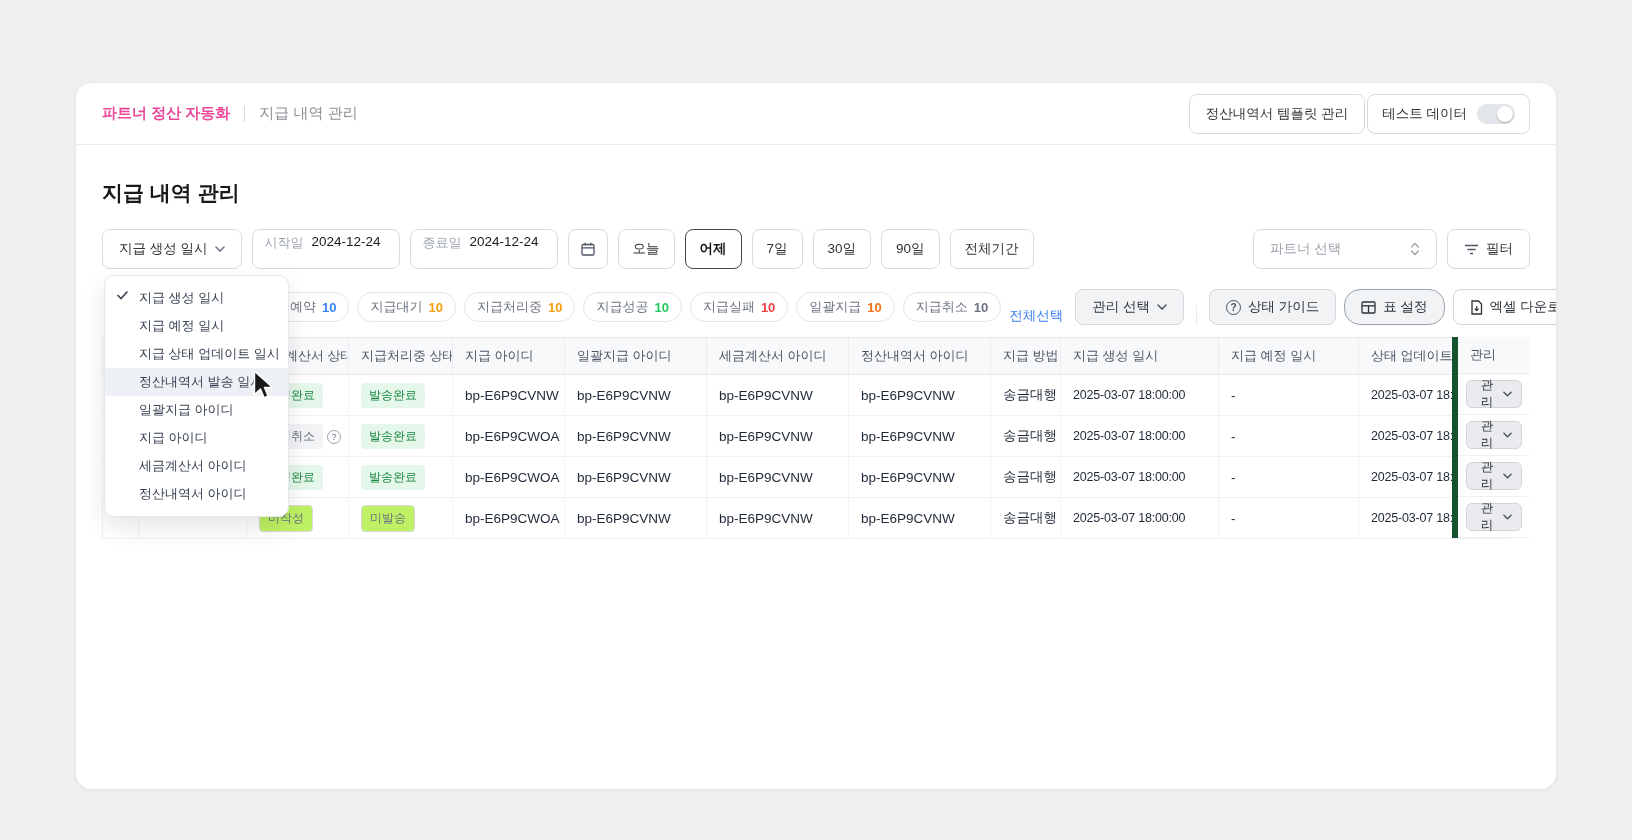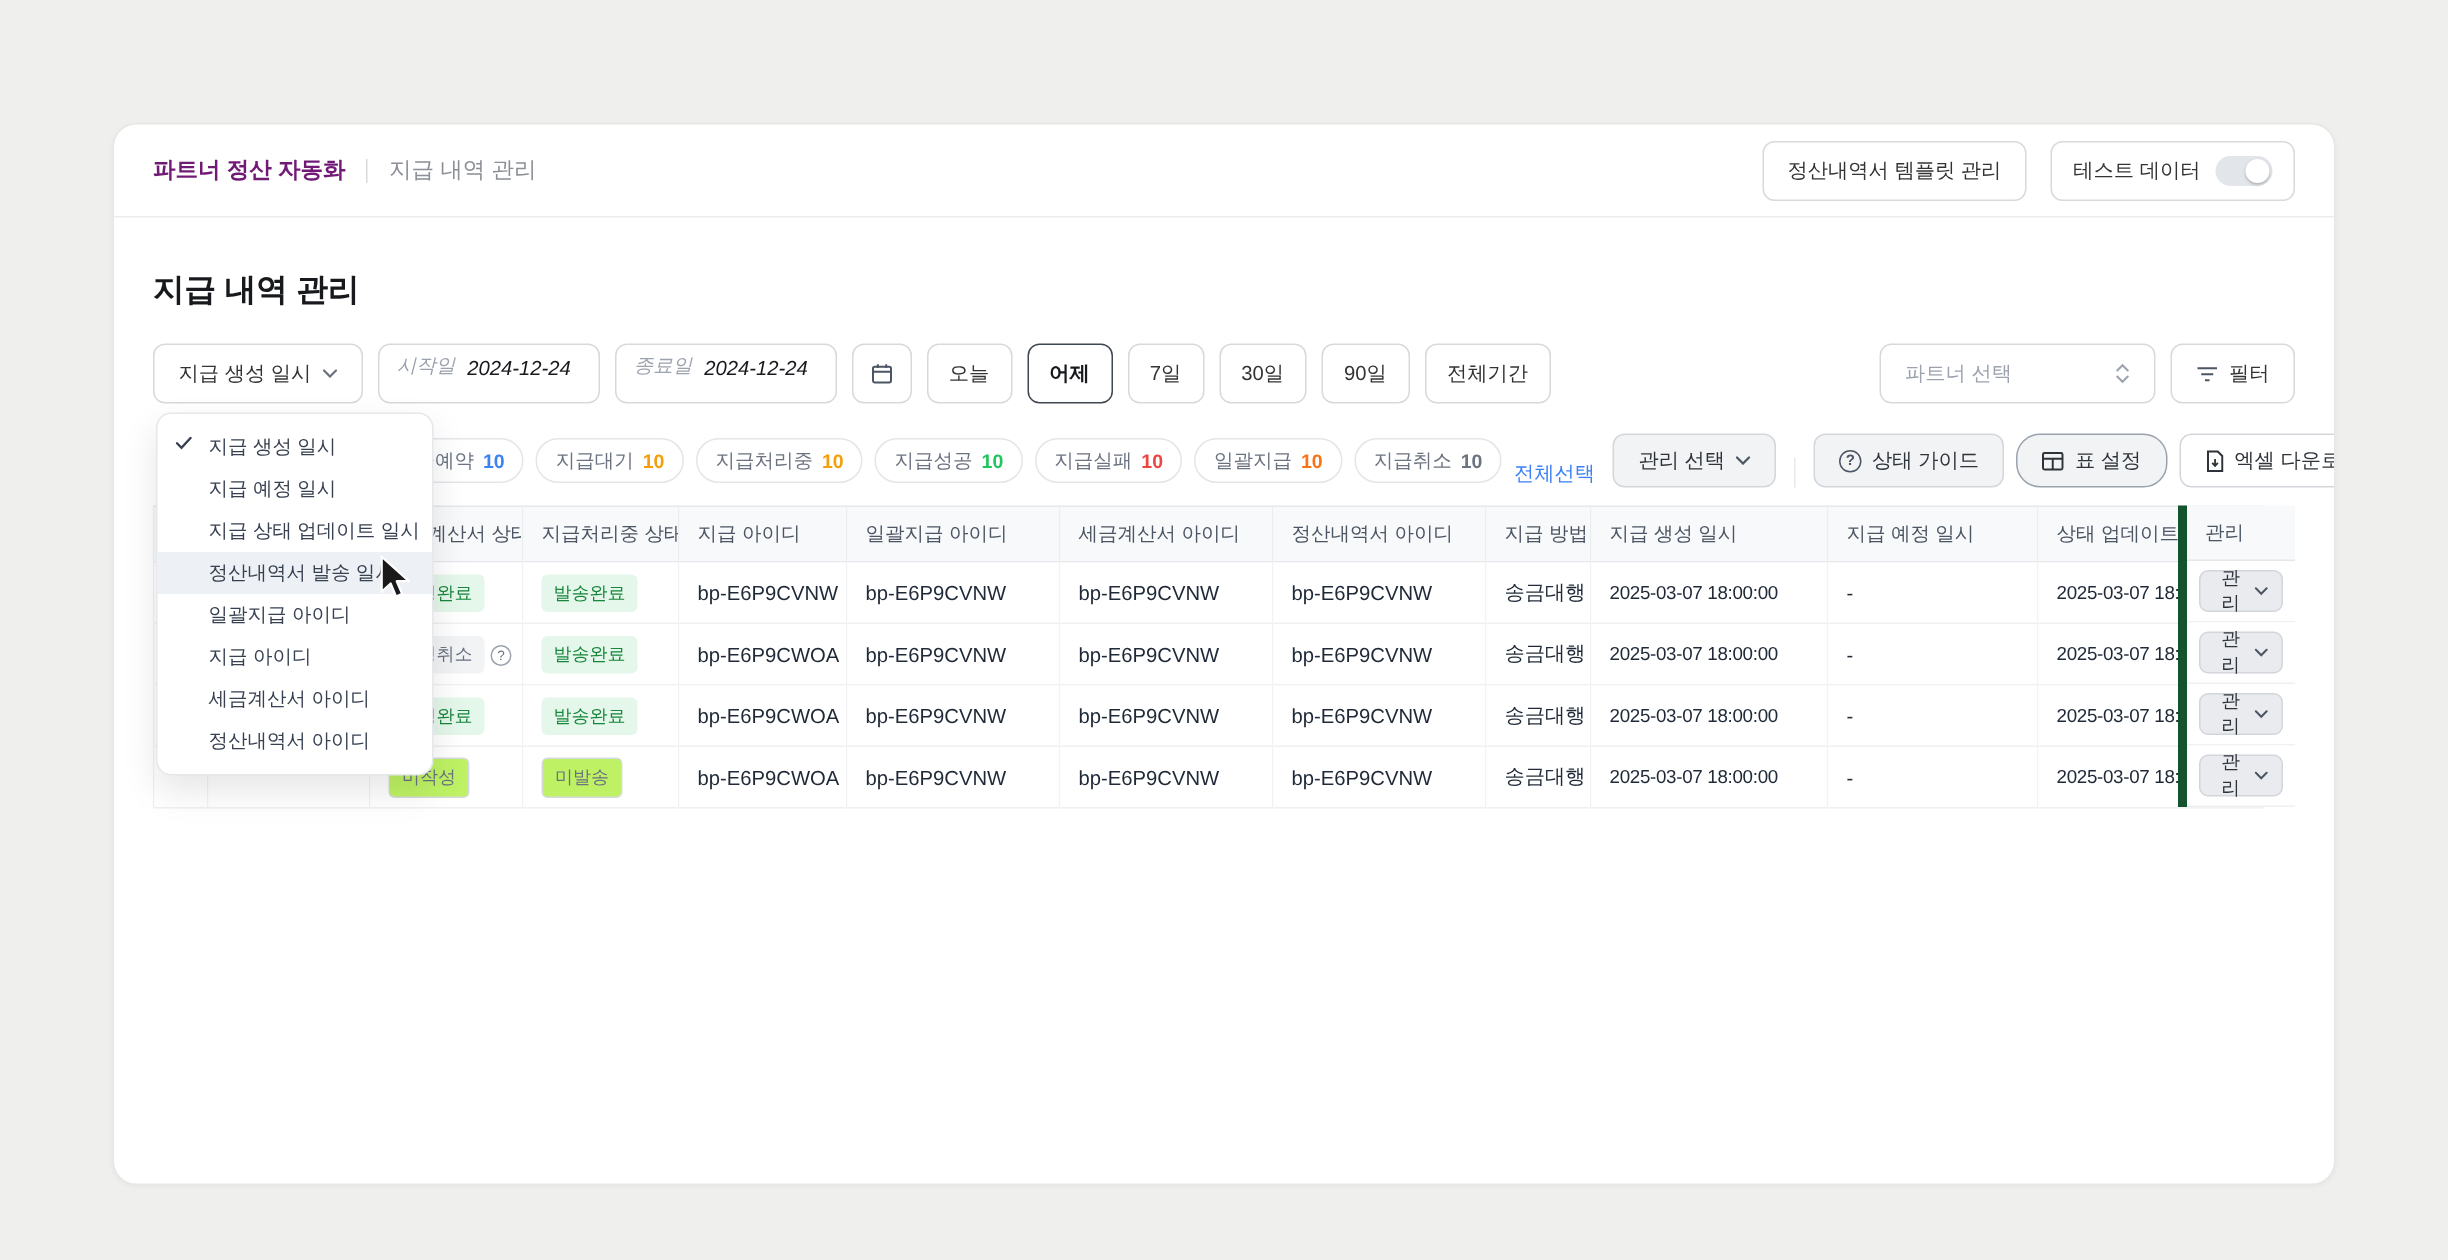--- a/index.html
+++ b/index.html
@@ -12,42 +12,42 @@
   .card {
     width:1482px; height:708px; margin:82px auto 0;
     background:#fff; border:1px solid #e7e7e5; border-radius:16px;
     box-shadow:0 1px 3px rgba(0,0,0,.04); overflow:hidden; position:relative;
   }
   
   .card-header {
     height:62px; display:flex; align-items:center; padding:0 26px;
     border-bottom:1px solid #ececec;
   }
-  .brand { font-size:15px; font-weight:700; color:#701a75; }
+  .brand { font-size:15px; font-weight:700; color:#ec4899; }
   .hdr-div { width:1px; height:16px; background:#d9d9d9; margin:0 14px; }
   .breadcrumb { font-size:15px; color:#8b9097; }
-  .hdr-right { margin-left:auto; display:flex; gap:16px; align-items:center; }
+  .hdr-right { margin-left:auto; display:flex; gap:2px; align-items:center; }
   .btn {
     display:inline-flex; align-items:center; justify-content:center; gap:7px;
     height:40px; padding:0 16px; background:#fff; border:1px solid #d9d9d9;
     border-radius:8px; font-size:13.5px; color:#333; cursor:pointer; white-space:nowrap;
     font-family:inherit;
   }
   .testdata-box { display:flex; align-items:center; gap:10px; height:40px; padding:0 14px;
     border:1px solid #d9d9d9; border-radius:8px; font-size:13.5px; color:#333; }
   .toggle { width:38px; height:20px; border-radius:10px; background:#e2e5e9; position:relative; cursor:pointer; }
   .toggle .knob { position:absolute; top:2px; right:2px; width:16px; height:16px; border-radius:50%;
     background:#fff; box-shadow:0 1px 2px rgba(0,0,0,.25); }
   
   .card-body { padding:34px 26px 0; position:relative; }
   h1.page-title { font-size:21px; font-weight:700; color:#17191c; margin-bottom:22px; }
   .filter-row { display:flex; gap:10px; height:40px; align-items:center; }
   .select-btn { min-width:120px; justify-content:space-between; }
-  .date-box { display:flex; align-items:flex-end; gap:8px; height:40px; padding:15px 12px;
-    border:1px solid #d9d9d9; border-radius:8px; min-width:148px;font-style:italic; }
+  .date-box { display:flex; align-items:flex-start; gap:8px; height:40px; padding:4px 12px;
+    border:1px solid #d9d9d9; border-radius:8px; min-width:148px; }
   .date-label { font-size:13px; color:#9ca3af; }
   .date-value { font-size:13.5px; color:#17191c; }
   .icon-btn { width:40px; padding:0; }
   .range-btn { padding:0 14px; }
   .range-btn.active { border:1.5px solid #3f4750; font-weight:700; color:#17191c; }
   .right-filters { margin-left:auto; display:flex; gap:10px; align-items:center; }
   .partner-select { width:184px; justify-content:space-between; color:#9ca3af; }
   
   .chips-row { display:flex; gap:8px; margin-top:20px; align-items:center; }
   .chip { display:inline-flex; align-items:center; gap:6px; height:30px; padding:0 12px;

